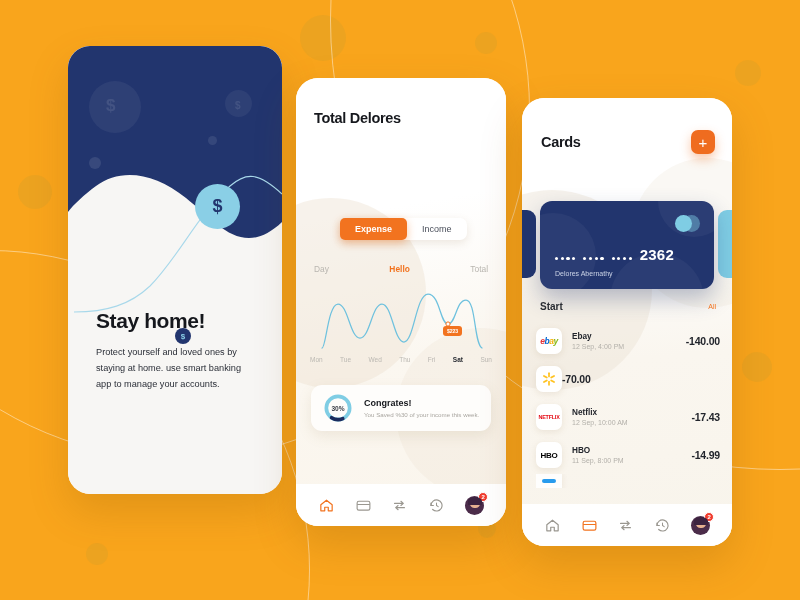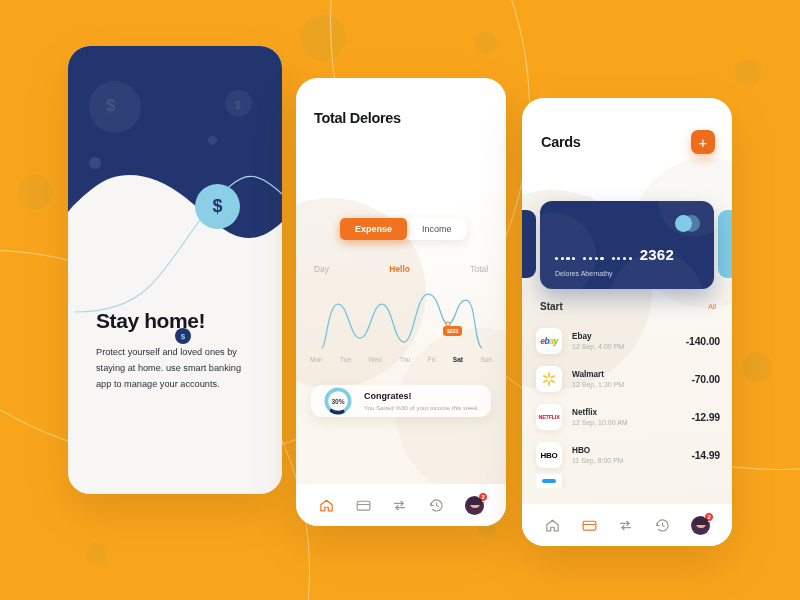--- a/index.html
+++ b/index.html
@@ -96,21 +96,21 @@
   .days { position: absolute; left: 14px; top: 278px; width: 182px;
           display: flex; justify-content: space-between; font-size: 6.5px; color: #BBB8B2; }
   .days .sel { color: #2A2D34; font-weight: 700; }
   .tip {
     position: absolute; left: 147px; top: 248px;
     background: #F2731F; color: #fff; font-size: 5.2px; font-weight: 700;
     padding: 2px 4px; border-radius: 3px; letter-spacing: -0.1px;
   }
 
   .congrats {
-    position: absolute; left: 15px; top: 307px; width: 180px; height: 32px;
+    position: absolute; left: 15px; top: 307px; width: 180px; height: 46px;
     background: #FEFDFB; border-radius: 11px;
     box-shadow: 0 5px 14px rgba(150,120,80,0.13);
     display: flex; align-items: center; padding-left: 12px;
   }
   .donut { position: relative; width: 30px; height: 30px; flex: none; }
   .donut-pct { position: absolute; inset: 0; display: flex; align-items: center;
                justify-content: center; font-size: 6.6px; font-weight: 700; color: #3A3E47; }
   .congrats-txt { margin-left: 11px; }
   .congrats-title { font-size: 9px; font-weight: 700; color: #15171C; }
   .congrats-sub { margin-top: 3px; font-size: 6.2px; color: #A9A6A0; }
@@ -397,36 +397,32 @@
             <g stroke="#FFC220" stroke-width="2.6" stroke-linecap="round">
               <path d="M12 3.2 V8.2"></path>
                 <path d="M12 15.8 V20.8"></path>
               <path d="M4.4 7.4 L8.7 9.9"></path>
                 <path d="M15.3 14.1 L19.6 16.6"></path>
               <path d="M4.4 16.6 L8.7 14.1"></path>
                 <path d="M15.3 9.9 L19.6 7.4"></path>
             </g>
           </svg>
         </div>
-        <div class="tx-mid">
-          <div class="tx-name">Walmart</div>
-          <div class="tx-time">12 Sep, 1:30 PM</div>
-        </div>
         <div class="tx-amt">-70.00</div>
       </div>
 
       <div class="tx">
         <div class="tx-ic">
           <span class="nflx">NETFLIX</span>
         </div>
         <div class="tx-mid">
           <div class="tx-name">Netflix</div>
           <div class="tx-time">12 Sep, 10:00 AM</div>
         </div>
-        <div class="tx-amt">-12.99</div>
+        <div class="tx-amt">-17.43</div>
       </div>
 
       <div class="tx">
         <div class="tx-ic">
           <span class="hbo">HBO</span>
         </div>
         <div class="tx-mid">
           <div class="tx-name">HBO</div>
           <div class="tx-time">11 Sep, 8:00 PM</div>
         </div>

